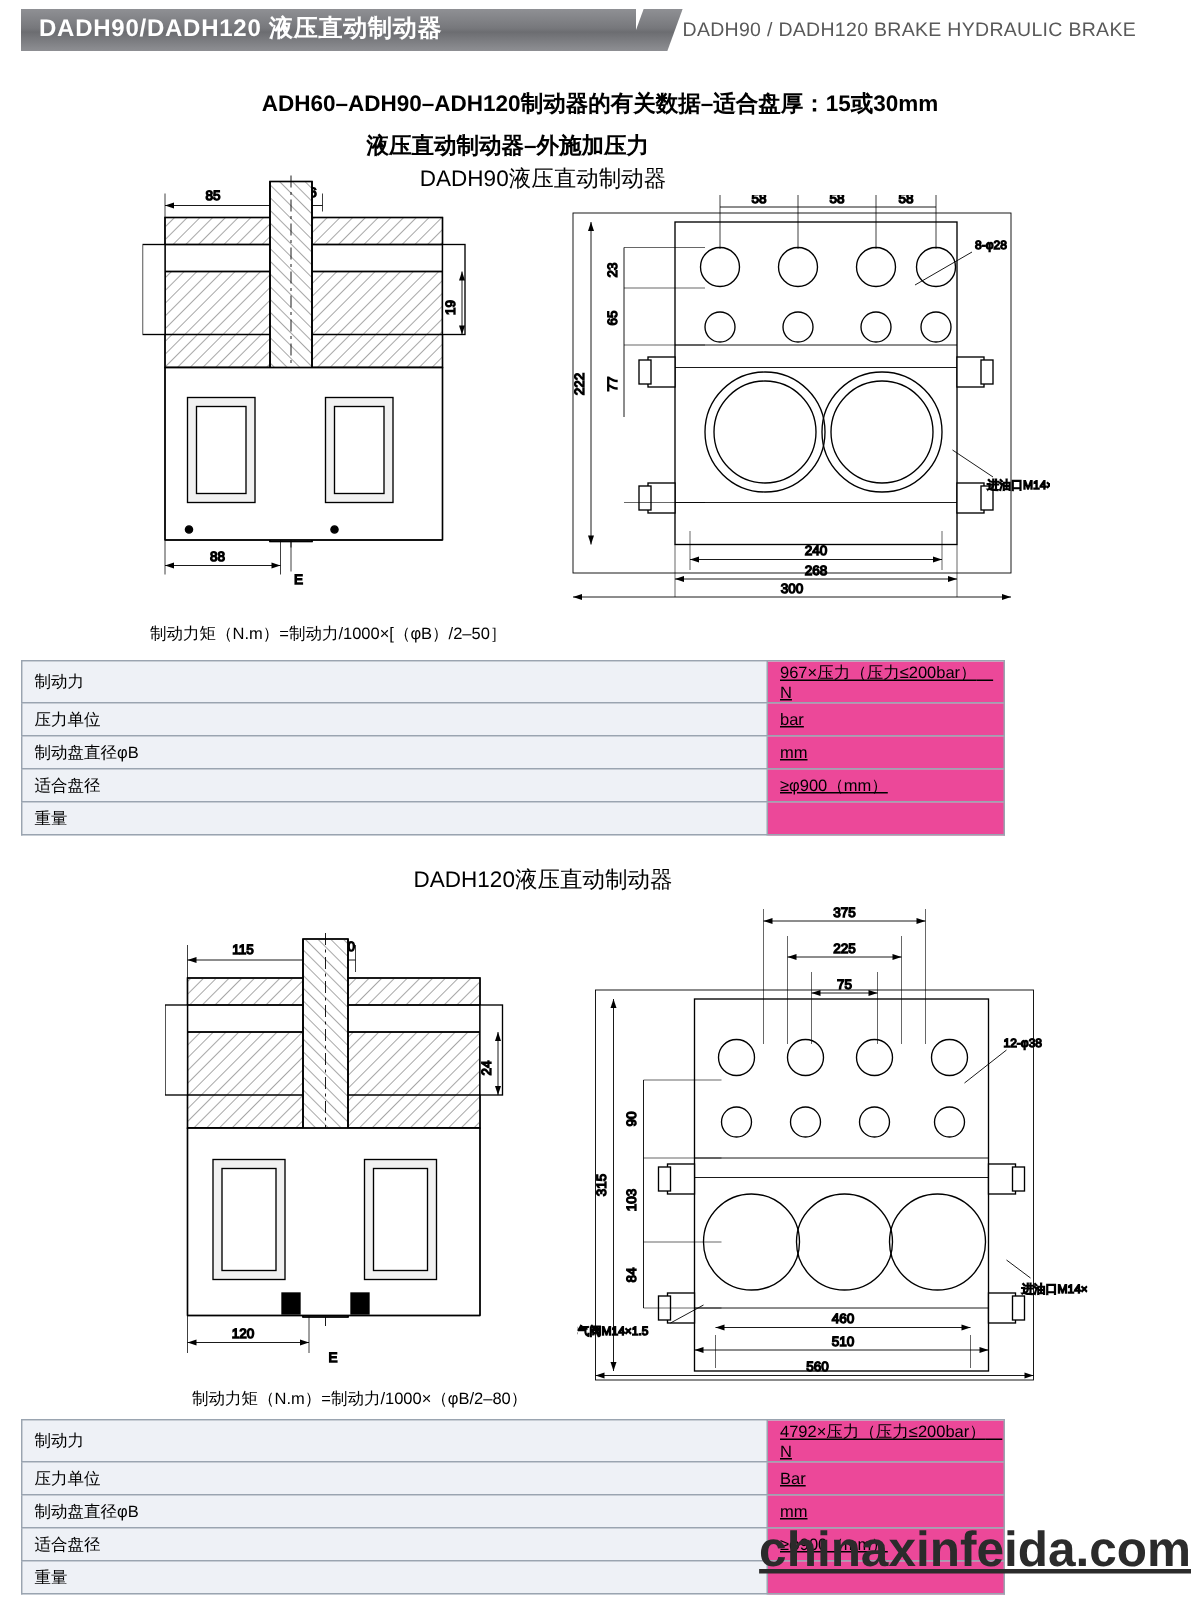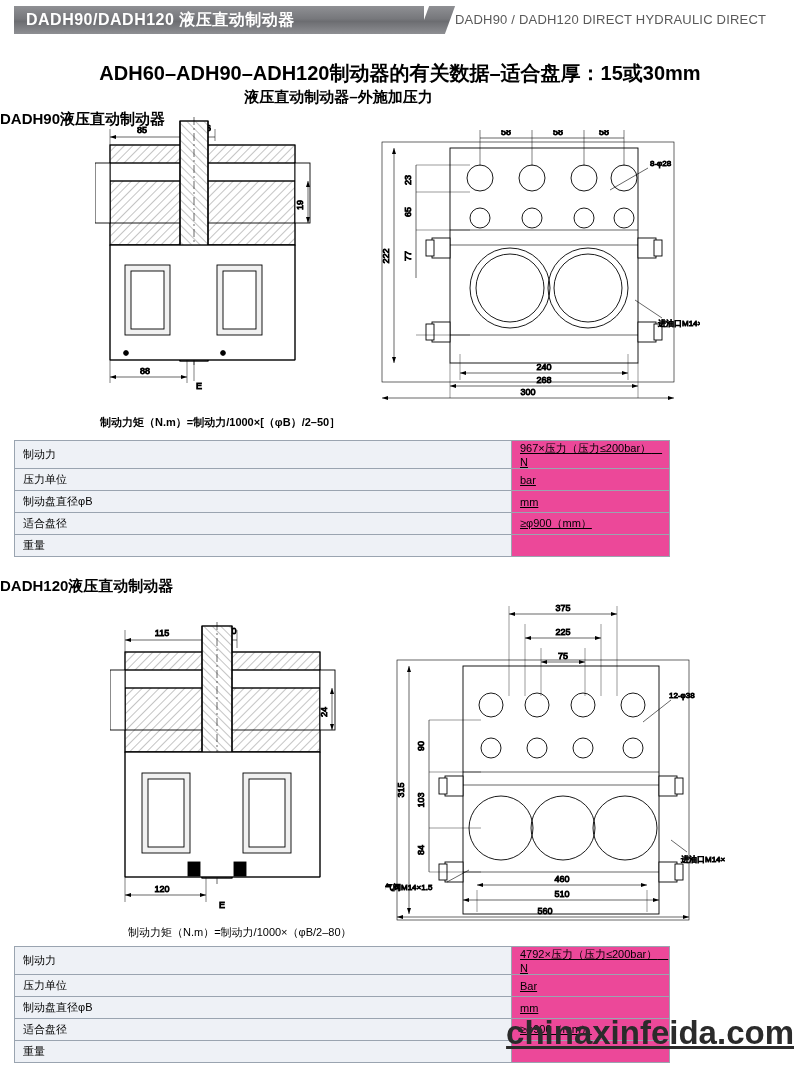--- a/index.html
+++ b/index.html
@@ -29,28 +29,28 @@
     color:#fff;font-size:16px;font-weight:bold;letter-spacing:.5px;
     line-height:22px;
   }
   .header .title-en{
     position:absolute;left:455px;top:6px;
     color:#595959;font-size:13px;letter-spacing:.2px;
   }
   
   .h-line1{
     position:absolute;top:60px;left:0;width:800px;text-align:center;
-    font-size:20px;font-weight:bold;
+    font-size:15px;font-weight:bold;
   }
   .h-line2{
     position:absolute;top:88px;left:0;width:677px;text-align:center;
     font-size:15px;font-weight:bold;
   }
   .sec-title{
-    position:absolute;width:724px;font-size:15px;font-weight:bold;
+    position:absolute;width:724px;text-align:center;font-size:15px;font-weight:normal;
   }
   
   .dwg{position:absolute;}
   .dim{font-size:9px;fill:#000;font-family:"Liberation Sans",sans-serif;}
   .dimsm{font-size:8px;fill:#000;font-family:"Liberation Sans",sans-serif;}
   .note{position:absolute;font-size:11px;}
   
   table.spec{
     position:absolute;border-collapse:collapse;width:656px;left:14px;
     font-size:11px;
@@ -72,21 +72,21 @@
     text-decoration:underline;
   }
 </style>
 </head>
 <body>
 
 <div class="header">
   <div class="leftbar"></div>
   <div class="slash"></div>
   <div class="title-cn">DADH90/DADH120 液压直动制动器</div>
-  <div class="title-en">DADH90 / DADH120 DIRECT HYDRAULIC DIRECT</div>
+  <div class="title-en">DADH90 / DADH120 BRAKE HYDRAULIC BRAKE</div>
 </div>
 
 <div class="h-line1">ADH60–ADH90–ADH120制动器的有关数据–适合盘厚：15或30mm</div>
 <div class="h-line2">液压直动制动器–外施加压力</div>
 
 <div class="sec-title" style="top:110px;">DADH90液压直动制动器</div>
 
 <svg class="dwg" style="left:95px;top:115px;" width="240" height="290">
   <defs>
     <pattern id="hatchA" width="6" height="6" patternTransform="rotate(45)" patternUnits="userSpaceOnUse">
@@ -234,21 +234,21 @@
     <path d="M304 268 l-6 -2 v4 z" fill="#000" stroke="none"></path>
     <text class="dim" x="158" y="265" text-anchor="middle">300</text>
 
     <line x1="240" y1="60" x2="278" y2="38" stroke-width="0.6"></line>
     <text class="dimsm" x="280" y="36">8-φ28</text>
     <line x1="265" y1="170" x2="292" y2="188" stroke-width="0.6"></line>
     <text class="dimsm" x="288" y="196">进油口M14×1.5</text>
   </g>
 </svg>
 
-<div class="note" style="left:100px;top:415px;font-weight:bold;">制动力矩（N.m）=制动力/1000×[（φB）/2–50］</div>
+<div class="note" style="left:100px;top:415px;">制动力矩（N.m）=制动力/1000×[（φB）/2–50］</div>
 
 <table class="spec" style="top:440px;">
   <tbody>
       <tr>
     <td class="k">制动力</td>
     <td class="v">967×压力（压力≤200bar）　N</td>
   </tr>
   <tr>
     <td class="k">压力单位</td>
     <td class="v">bar</td>

